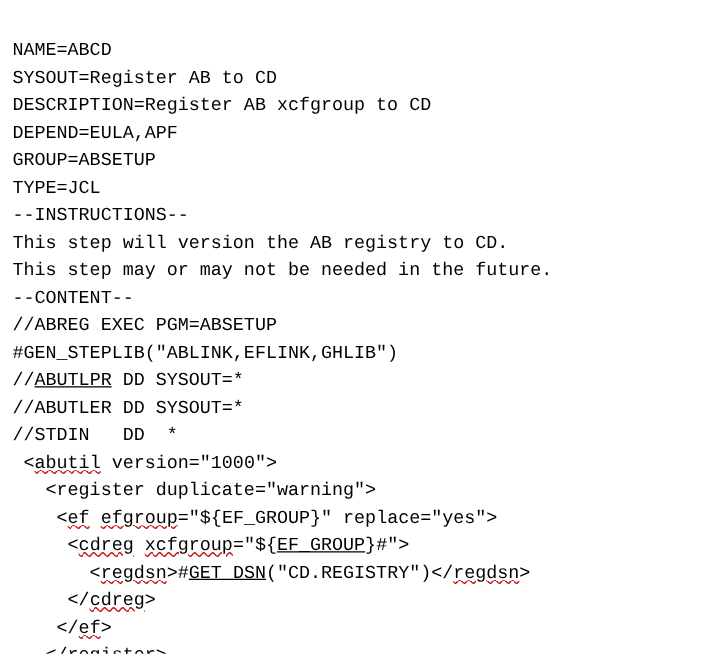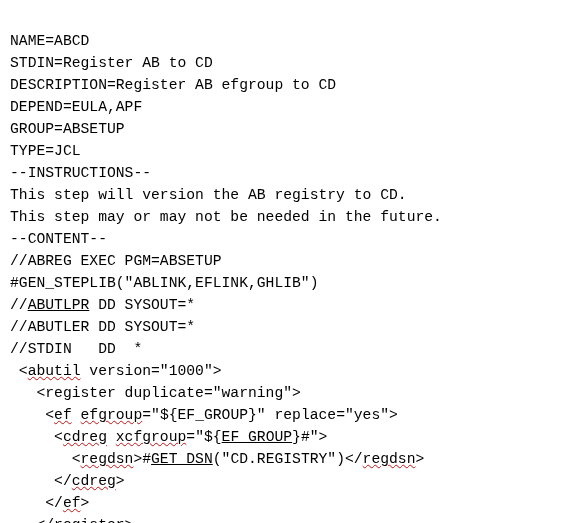--- a/index.html
+++ b/index.html
@@ -33,22 +33,22 @@
     text-decoration-color: #1b8a1b;
     text-decoration-thickness: 1px;
     text-decoration: underline;
   }
 </style>
 </head>
 <body>
 
 <div class="doc">
 <span>NAME=ABCD</span>
-<span>STDIN=Register AB to CD</span>
-<span>DESCRIPTION=Register AB efgroup to CD</span>
+<span>SYSOUT=Register AB to CD</span>
+<span>DESCRIPTION=Register AB xcfgroup to CD</span>
 <span>DEPEND=EULA,APF</span>
 <span>GROUP=ABSETUP</span>
 <span>TYPE=JCL</span>
 <span>--INSTRUCTIONS--</span>
 <span>This step will version the AB registry to CD.</span>
 <span>This step may or may not be needed in the future.</span>
 <span>--CONTENT--</span>
 <span>//ABREG EXEC PGM=ABSETUP</span>
 <span>#GEN_STEPLIB("ABLINK,EFLINK,GHLIB")</span>
 <span><span>//</span><span class="gsquig">ABUTLPR</span><span> DD SYSOUT=*</span></span>

